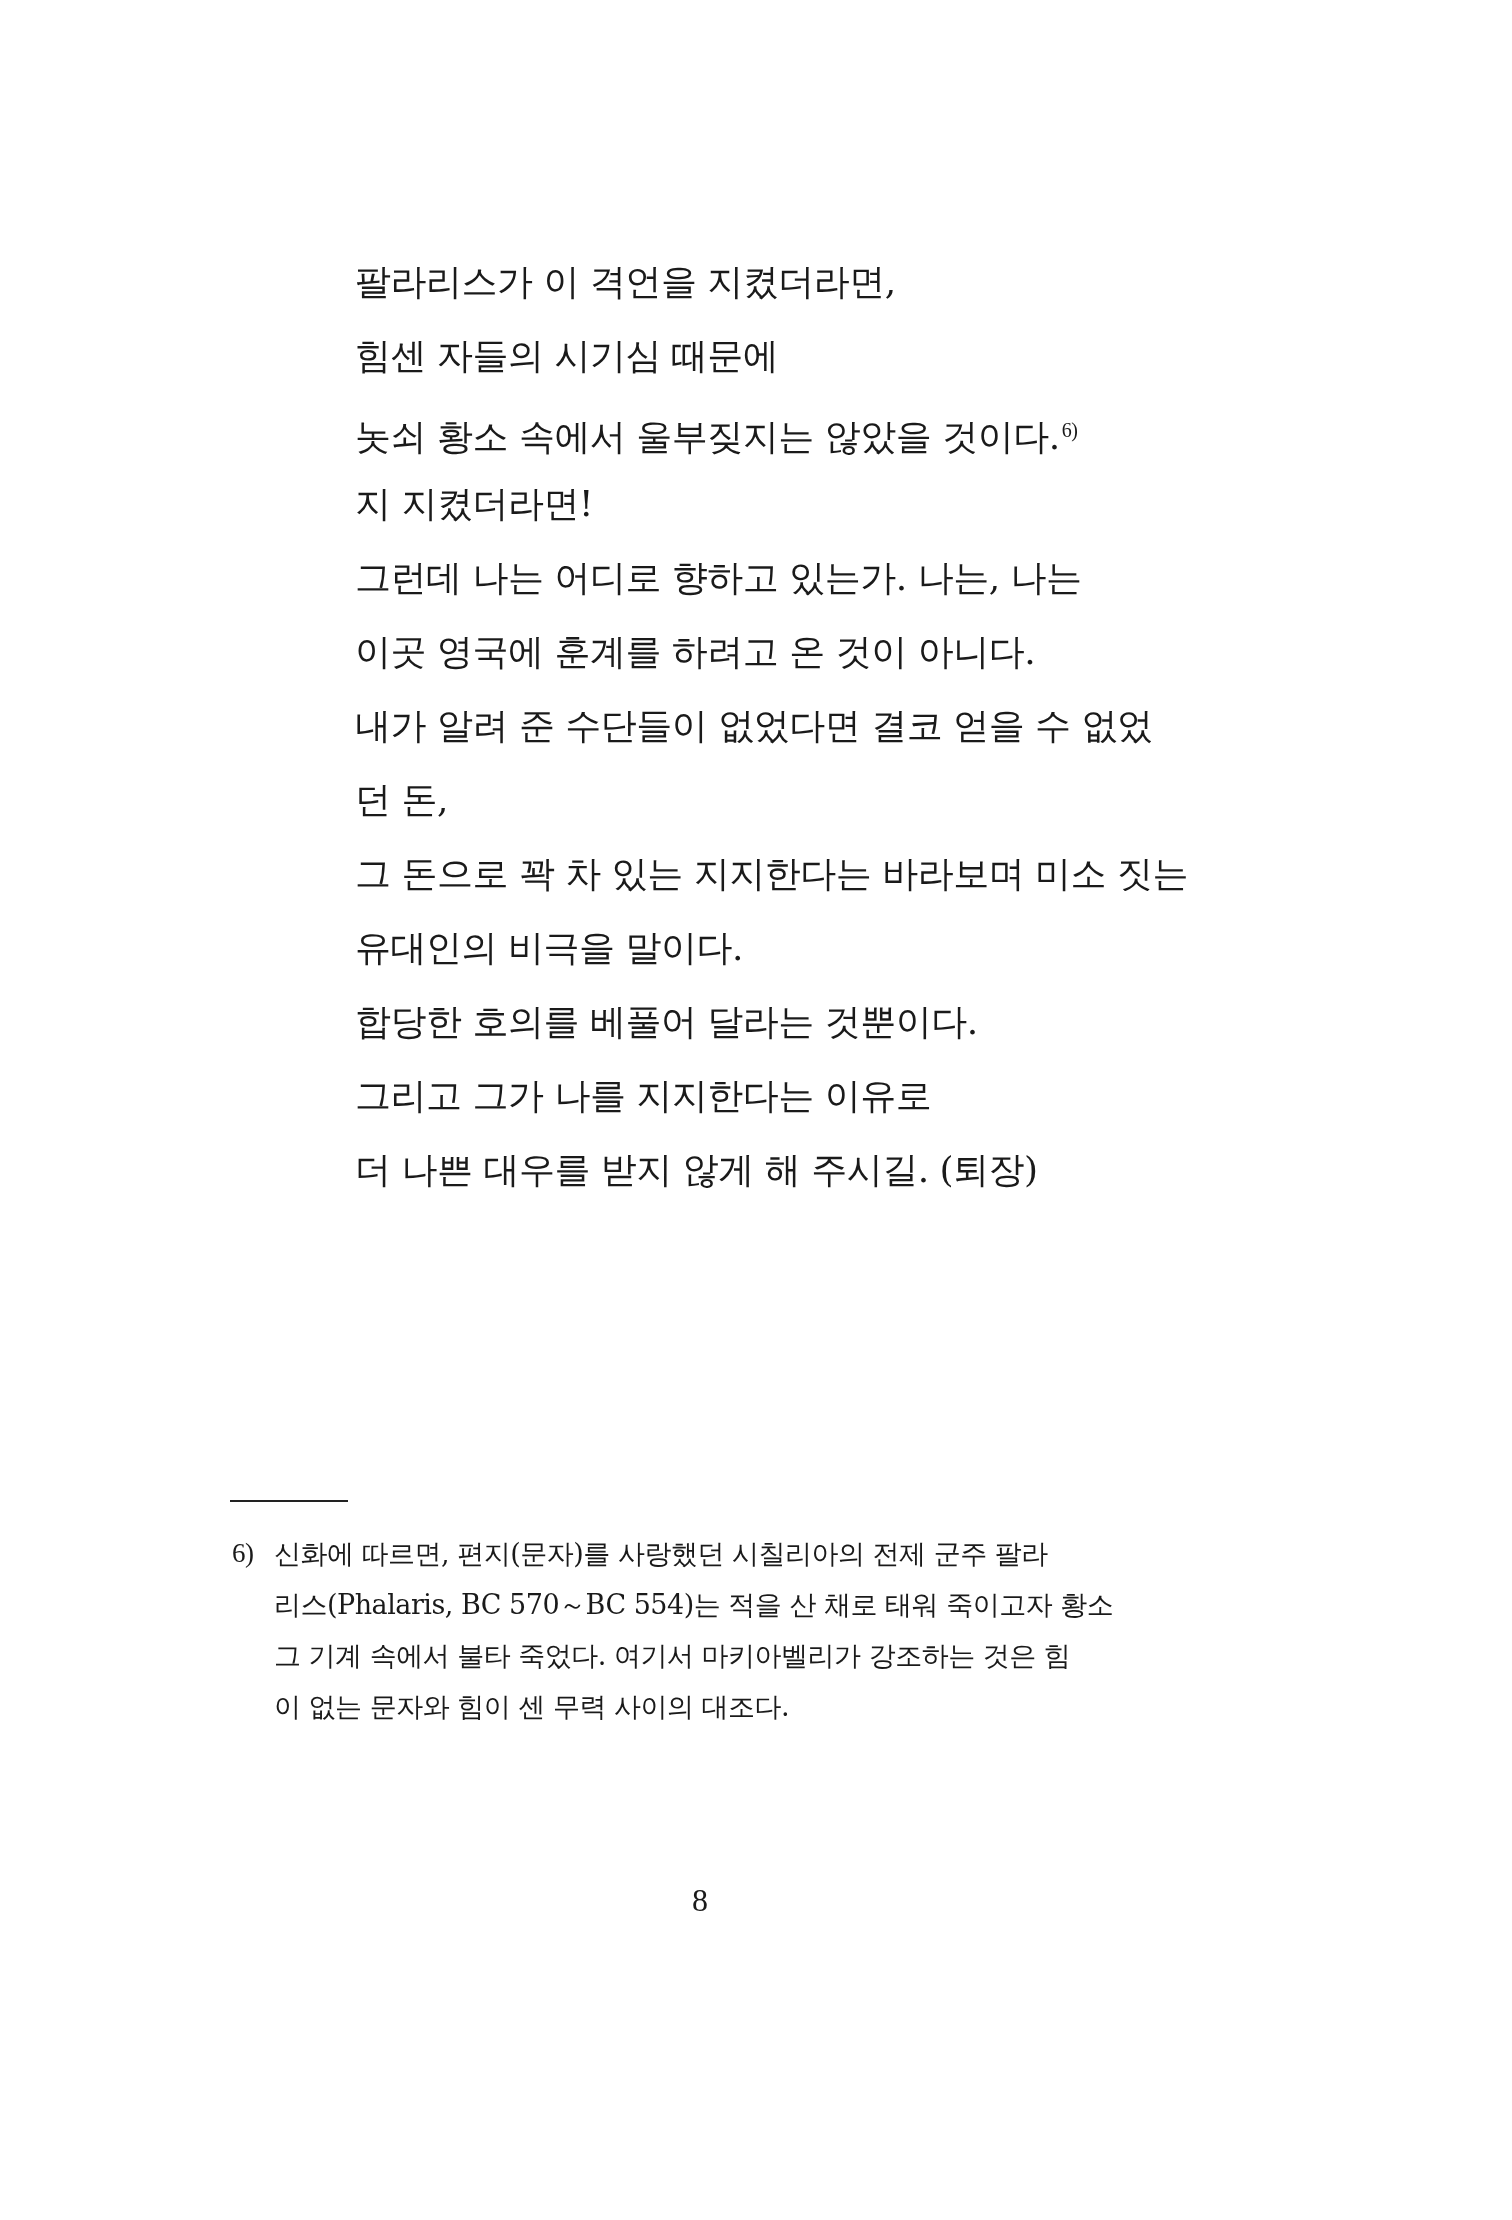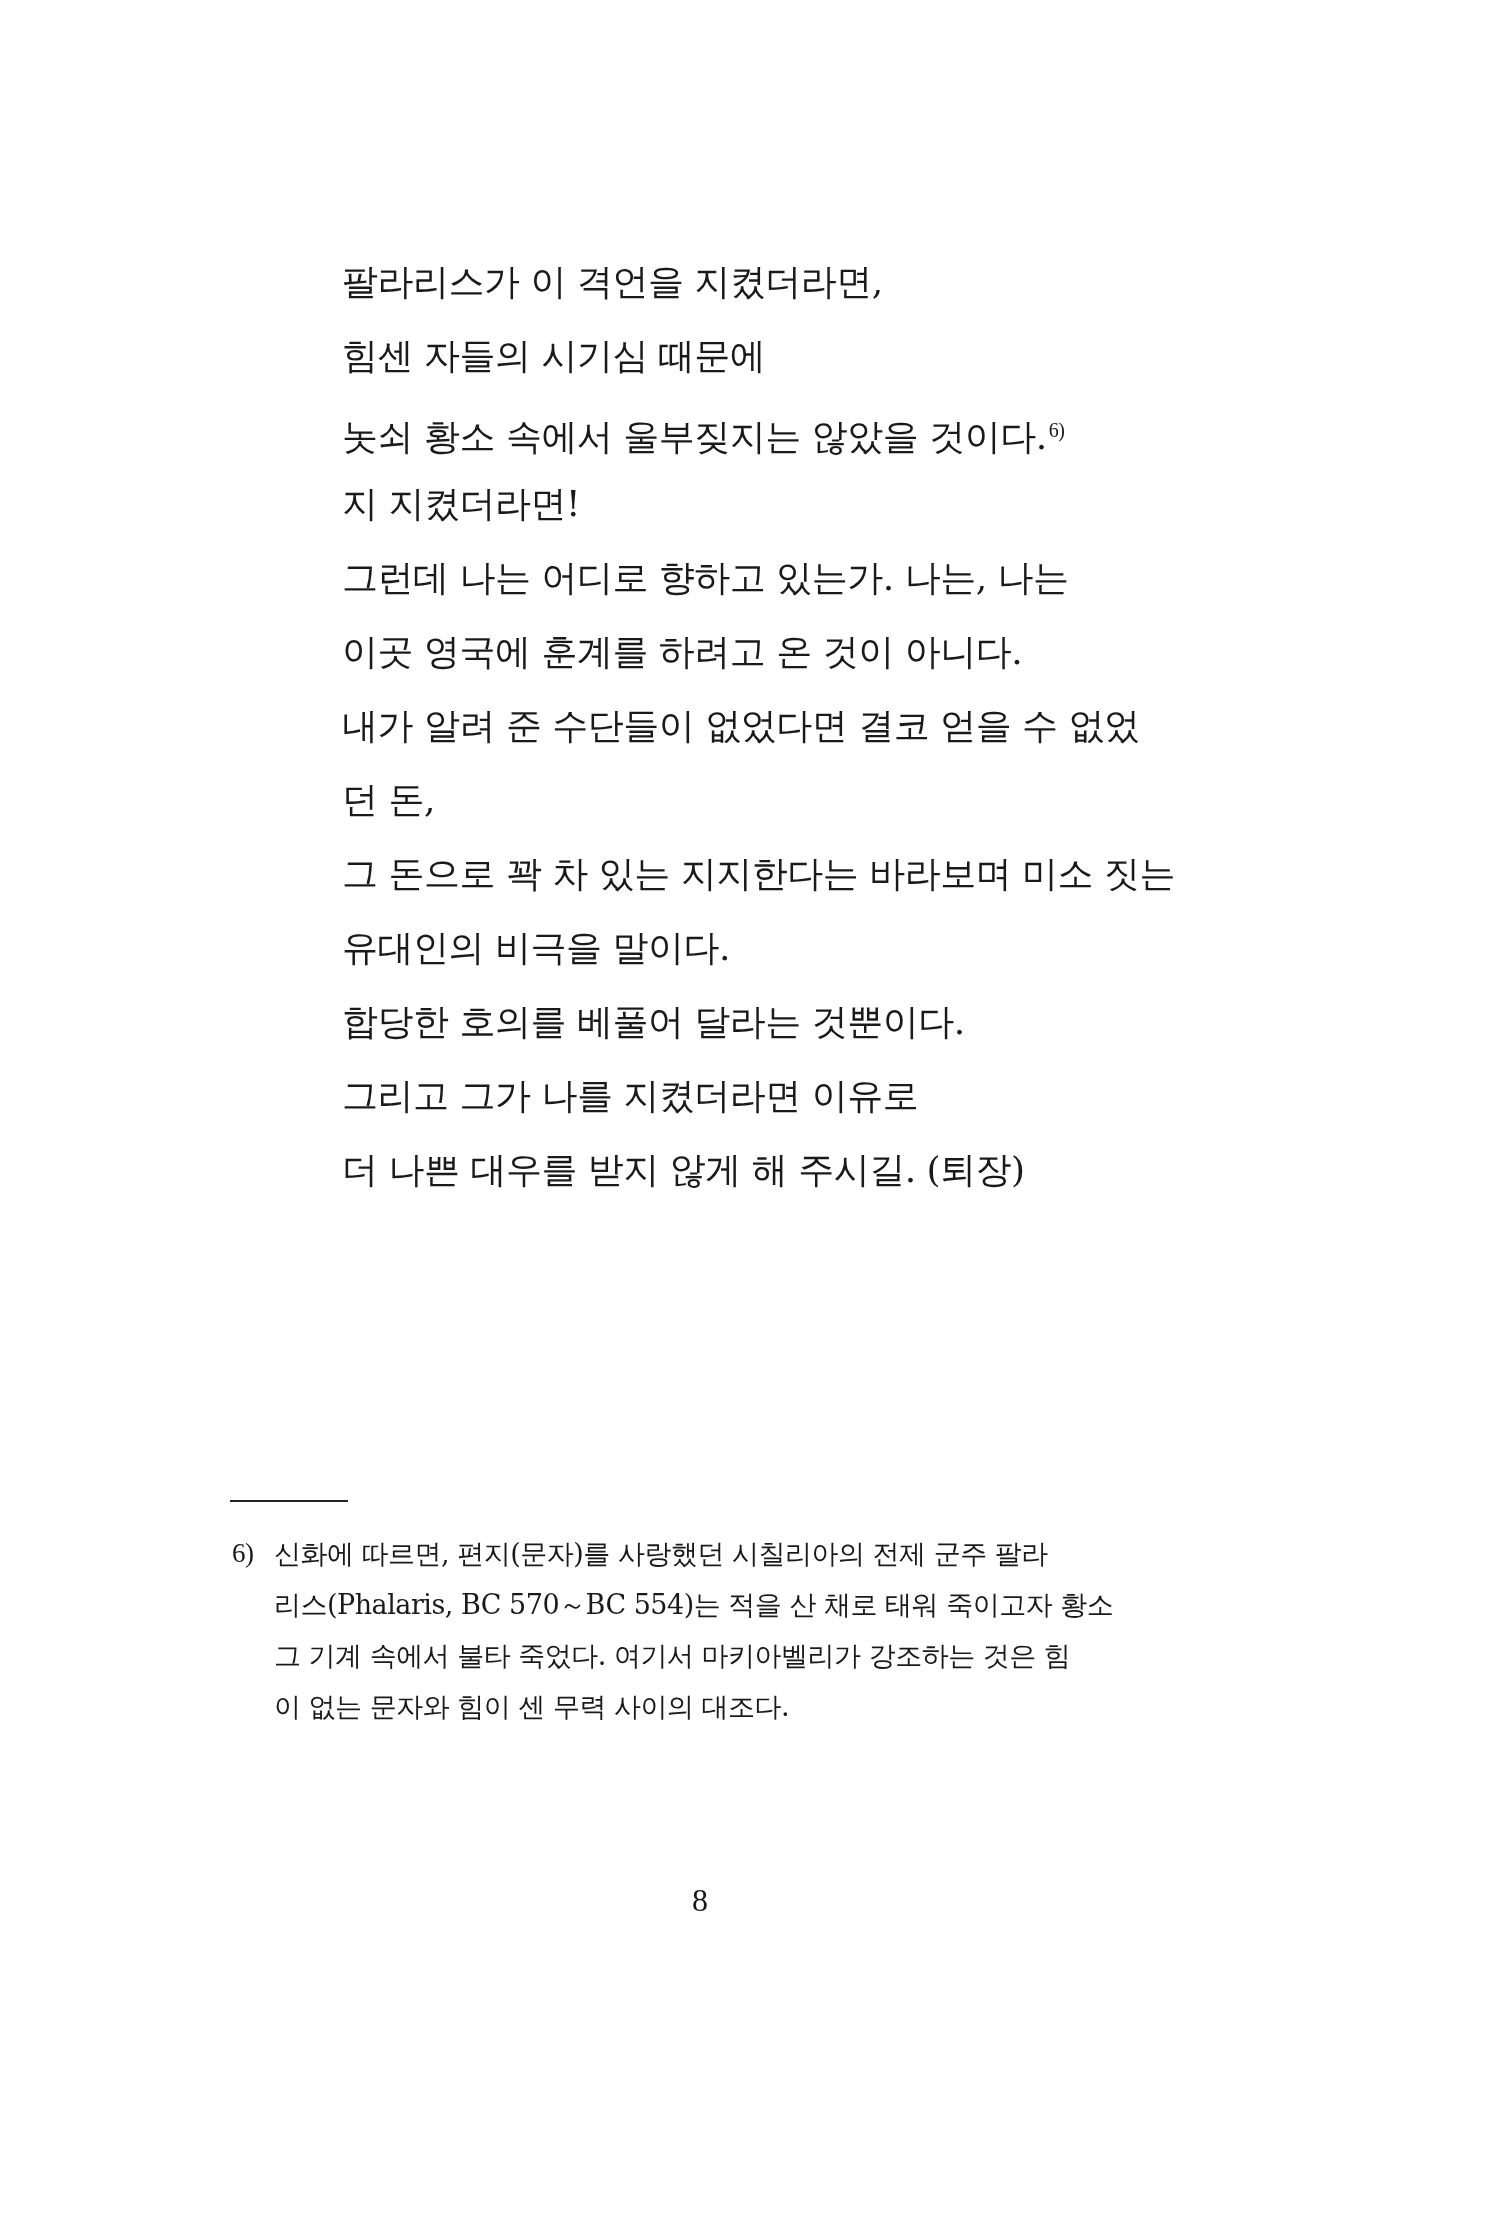--- a/index.html
+++ b/index.html
@@ -1,18 +1,18 @@
 <!DOCTYPE html>
 <html><head>
   <meta charset="utf-8">
   <style>
     html, body { margin: 0; padding: 0; background: #ffffff; }
     body { width: 1512px; height: 2220px; position: relative; overflow: hidden;
       font-family: "DejaVu Serif", "Liberation Serif", serif; color: #1a1a1a; }
-    .verse { position: absolute; left: 342px; top: 245px; width: 830px; }
+    .verse { position: absolute; left: 355px; top: 245px; width: 830px; }
     .vline { height: 74px; line-height: 74px; font-size: 36px; white-space: nowrap; position: relative; letter-spacing: -0.5px; }
     sup.fn { font-family: "Liberation Serif", serif; font-size: 20px; vertical-align: 12px; margin-left: 2px; }
     .rule { position: absolute; left: 230px; top: 1500px; width: 118px; height: 0; border-top: 2px solid #222; }
     .footnote { position: absolute; left: 232px; top: 1528px; width: 960px; font-size: 27px; line-height: 51px; letter-spacing: -0.5px; }
     .fn-row { position: relative; padding-left: 42px; white-space: nowrap; }
     .fn-mark { position: absolute; left: 0; font-family: "Liberation Serif", serif; }
     .pagenum { position: absolute; left: 0; width: 1400px; text-align: center; top: 1882px; font-family: "Liberation Serif", serif; font-size: 32px; }
   </style>
 </head>
 <body>
@@ -22,21 +22,21 @@
   <div class="vline"><span>힘센 자들의 시기심 때문에</span></div>
   <div class="vline"><span>놋쇠 황소 속에서 울부짖지는 않았을 것이다.</span><sup class="fn">6)</sup></div>
   <div class="vline"><span>지 지켰더라면!</span></div>
   <div class="vline"><span>그런데 나는 어디로 향하고 있는가. 나는, 나는</span></div>
   <div class="vline"><span>이곳 영국에 훈계를 하려고 온 것이 아니다.</span></div>
   <div class="vline"><span>내가 알려 준 수단들이 없었다면 결코 얻을 수 없었</span></div>
   <div class="vline"><span>던 돈,</span></div>
   <div class="vline"><span>그 돈으로 꽉 차 있는 지지한다는 바라보며 미소 짓는</span></div>
   <div class="vline"><span>유대인의 비극을 말이다.</span></div>
   <div class="vline"><span>합당한 호의를 베풀어 달라는 것뿐이다.</span></div>
-  <div class="vline"><span>그리고 그가 나를 지켰더라면 이유로</span></div>
+  <div class="vline"><span>그리고 그가 나를 지지한다는 이유로</span></div>
   <div class="vline"><span>더 나쁜 대우를 받지 않게 해 주시길. (퇴장)</span></div>
 </div>
 
 <div class="rule"></div>
 
 <div class="footnote">
   <div class="fn-row"><span class="fn-mark">6)</span><span>신화에 따르면, 편지(문자)를 사랑했던 시칠리아의 전제 군주 팔라</span></div>
   <div class="fn-row"><span>리스(Phalaris, BC 570～BC 554)는 적을 산 채로 태워 죽이고자 황소</span></div>
   <div class="fn-row"><span>그 기계 속에서 불타 죽었다. 여기서 마키아벨리가 강조하는 것은 힘</span></div>
   <div class="fn-row"><span>이 없는 문자와 힘이 센 무력 사이의 대조다.</span></div>

